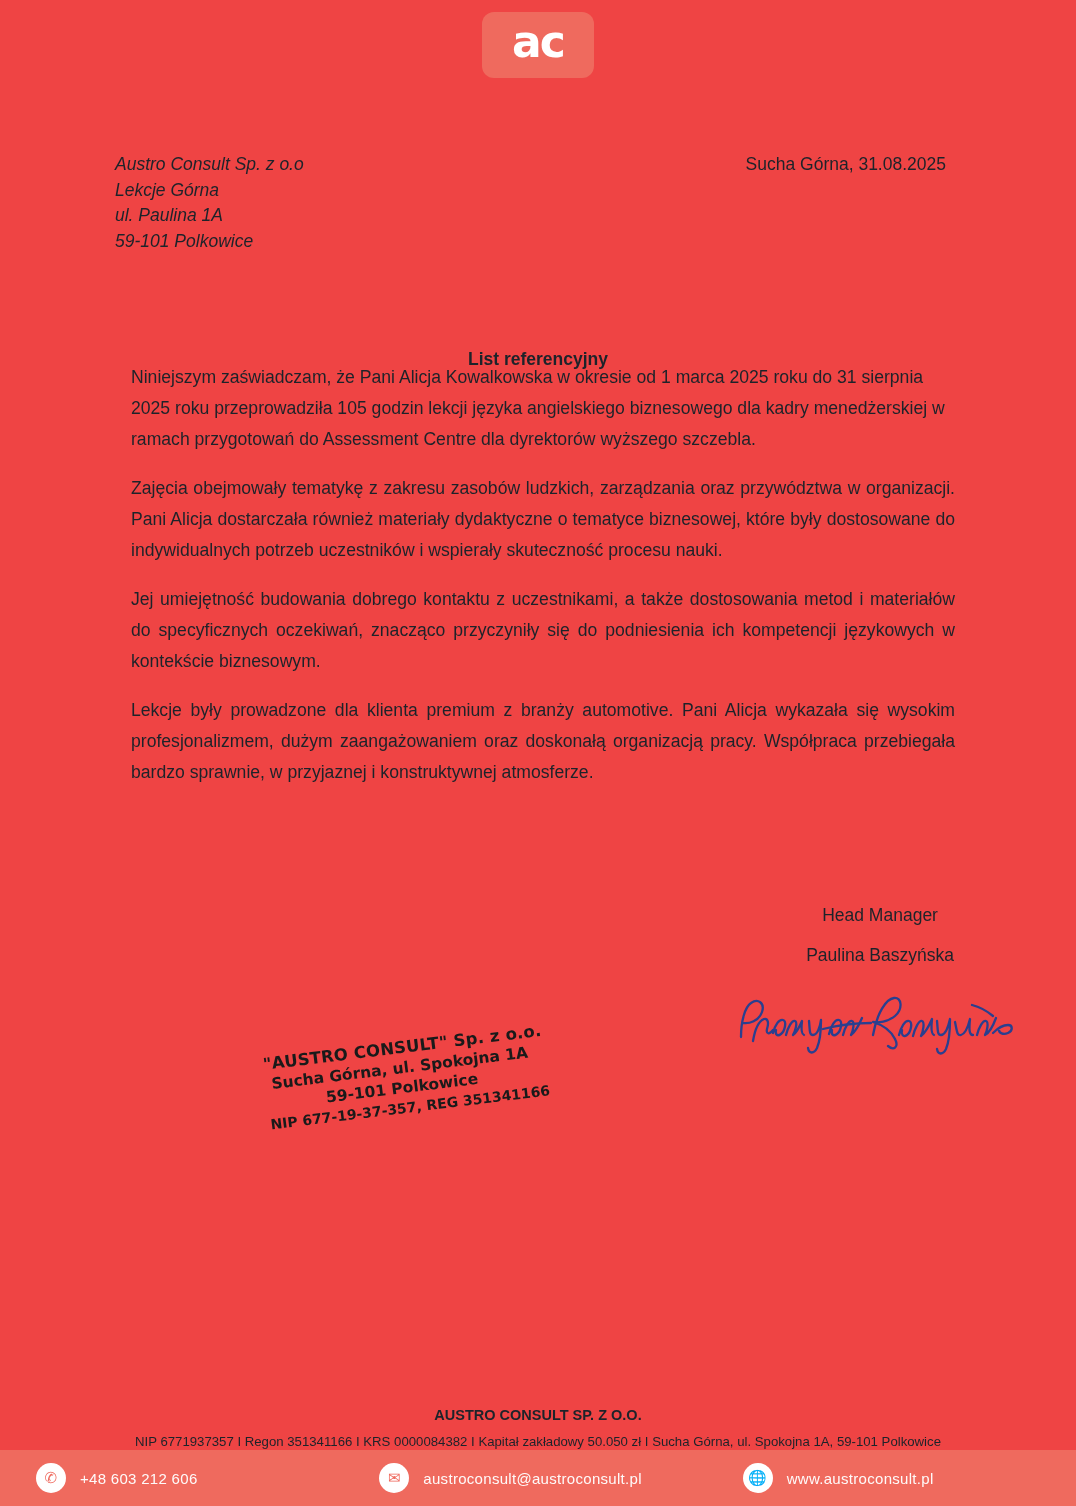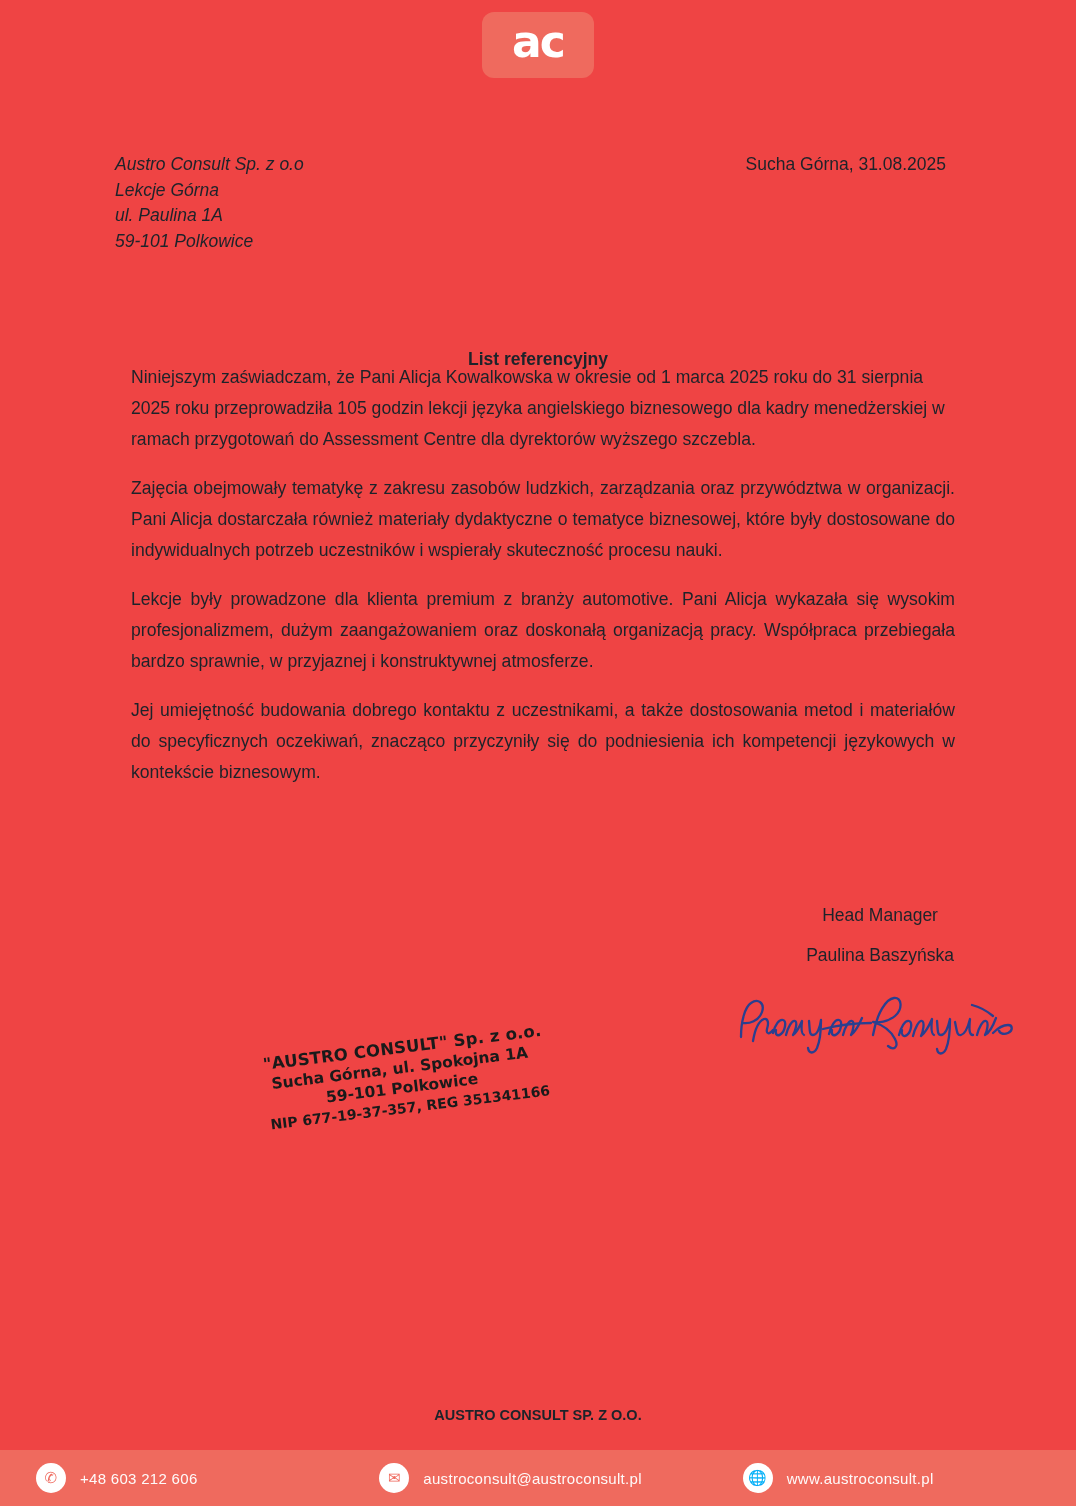--- a/index.html
+++ b/index.html
@@ -230,22 +230,22 @@
     <div>59-101 Polkowice</div>
   </div>
 
   <div class="date">Sucha Górna, 31.08.2025</div>
 
   <div class="doc-title">List referencyjny</div>
 
   <div class="body-text">
     <p>Niniejszym zaświadczam, że Pani Alicja Kowalkowska w okresie od 1 marca 2025 roku do 31 sierpnia 2025 roku przeprowadziła 105 godzin lekcji języka angielskiego biznesowego dla kadry menedżerskiej w ramach przygotowań do Assessment Centre dla dyrektorów wyższego szczebla.</p>
     <p>Zajęcia obejmowały tematykę z zakresu zasobów ludzkich, zarządzania oraz przywództwa w organizacji. Pani Alicja dostarczała również materiały dydaktyczne o tematyce biznesowej, które były dostosowane do indywidualnych potrzeb uczestników i wspierały skuteczność procesu nauki.</p>
+    <p>Jej umiejętność budowania dobrego kontaktu z uczestnikami, a także dostosowania metod i materiałów do specyficznych oczekiwań, znacząco przyczyniły się do podniesienia ich kompetencji językowych w kontekście biznesowym.</p>
     <p>Lekcje były prowadzone dla klienta premium z branży automotive. Pani Alicja wykazała się wysokim profesjonalizmem, dużym zaangażowaniem oraz doskonałą organizacją pracy. Współpraca przebiegała bardzo sprawnie, w przyjaznej i konstruktywnej atmosferze.</p>
-    <p>Jej umiejętność budowania dobrego kontaktu z uczestnikami, a także dostosowania metod i materiałów do specyficznych oczekiwań, znacząco przyczyniły się do podniesienia ich kompetencji językowych w kontekście biznesowym.</p>
   </div>
 
   <div class="sig-block">
     <div>Head Manager</div>
     <div>Paulina Baszyńska</div>
   </div>
 
   <div class="signature-img">
     <svg viewBox="0 0 290 75" fill="none" xmlns="http://www.w3.org/2000/svg">
       <g stroke="#2a3f8f" stroke-width="2.3" stroke-linecap="round" stroke-linejoin="round" fill="none">
@@ -270,20 +270,21 @@
   </div>
 
   <div class="stamp">
     <div class="l1">"AUSTRO CONSULT" Sp. z o.o.</div>
     <div class="l2">Sucha Górna, ul. Spokojna 1A</div>
     <div class="l3">59-101 Polkowice</div>
     <div class="l4">NIP 677-19-37-357, REG 351341166</div>
   </div>
 
   <div class="footer-company">AUSTRO CONSULT SP. Z O.O.</div>
+  <div class="footer-legal">NIP 6771937357  I  Regon 351341166  I  KRS 0000084382  I  Kapitał zakładowy 50.050 zł I Sucha Górna, ul. Spokojna 1A, 59-101 Polkowice</div>
 
   <div class="footer-bar">
     <div class="fb-item">
       <span class="circ">✆</span>
       <span class="txt">+48 603 212 606</span>
     </div>
     <div class="fb-item">
       <span class="circ">✉</span>
       <span class="txt">austroconsult@austroconsult.pl</span>
     </div>

